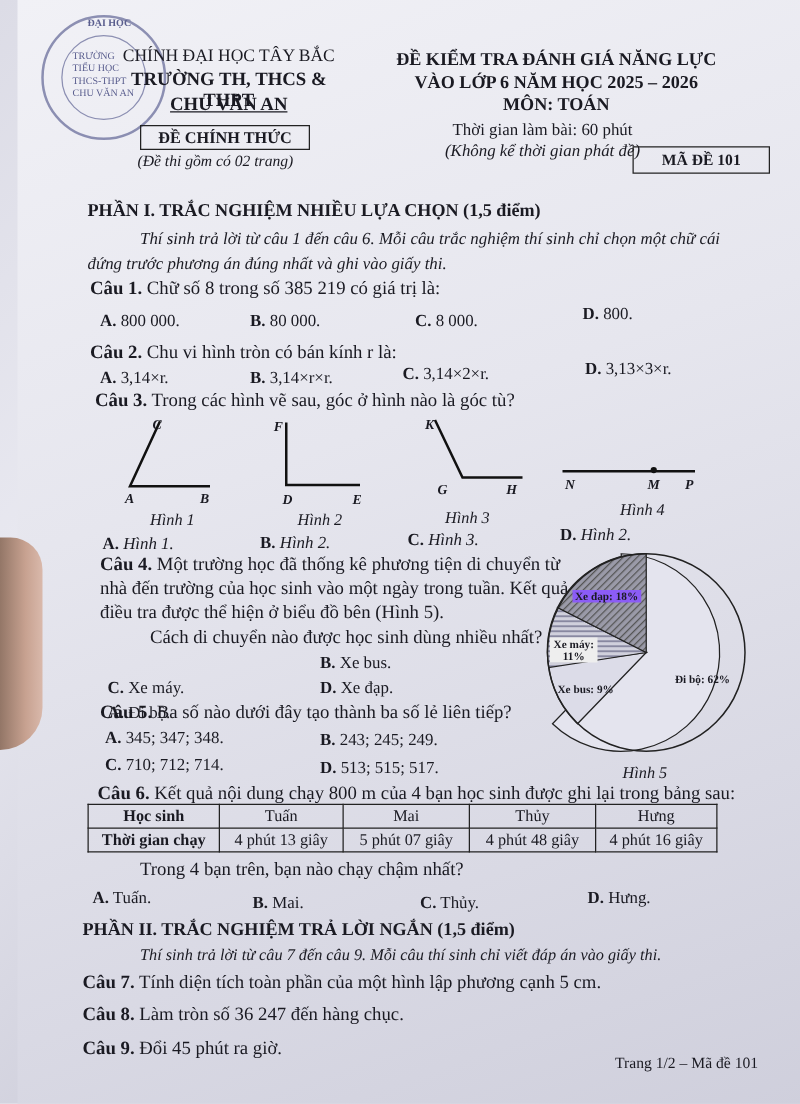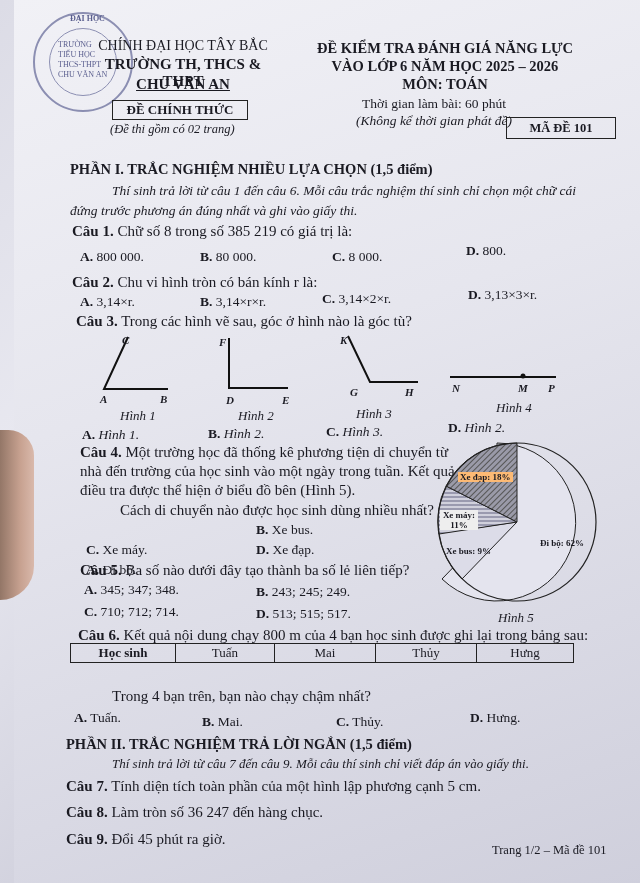--- a/index.html
+++ b/index.html
@@ -133,21 +133,21 @@
     </pattern>
   </defs>
   <g stroke="#222" stroke-width="1">
     <path d="M67,82 L67,3 A79,79 0 1,1 12,139 Z" fill="#e4e4ee"></path>
     <path d="M67,82 L12,139 A79,79 0 0,1 -11,93 Z" fill="#dcdce8" transform="translate(20,0)"></path>
     <path d="M87,82 L9,94 A79,79 0 0,1 16,46 Z" fill="url(#hstripe)"></path>
     <path d="M87,82 L16,46 A79,79 0 0,1 87,3 Z" fill="url(#hatch)"></path>
   </g>
   <circle cx="87" cy="82" r="79" fill="none" stroke="#222" stroke-width="1.2"></circle>
 </svg>
-<div class="abs b" style="left:458px;top:472px;font-size:9px;background:#fdba74;padding:0 2px;">Xe đạp: 18%</div>
+<div class="abs b" style="left:458px;top:472px;font-size:9px;background:#8b5cf6;padding:0 2px;">Xe đạp: 18%</div>
 <div class="abs b" style="left:440px;top:510px;font-size:9px;background:#eee;padding:0 2px;width:34px;text-align:center;white-space:normal;">Xe máy: 11%</div>
 <div class="abs b" style="left:446px;top:546px;font-size:9px;">Xe bus: 9%</div>
 <div class="abs b" style="left:540px;top:538px;font-size:9px;">Đi bộ: 62%</div>
 <div class="fig-label" style="left:498px;top:610px;">Hình 5</div>
 
 <div class="q" style="left:80px;top:562px;"><span class="b">Câu 5.</span> <span>Ba số nào dưới đây tạo thành ba số lẻ liên tiếp?</span></div>
 <div class="opt" style="left:84px;top:582px;"><b>A.</b> <span>345; 347; 348.</span></div>
 <div class="opt" style="left:256px;top:584px;"><b>B.</b> <span>243; 245; 249.</span></div>
 <div class="opt" style="left:84px;top:604px;"><b>C.</b> <span>710; 712; 714.</span></div>
 <div class="opt" style="left:256px;top:606px;"><b>D.</b> <span>513; 515; 517.</span></div>
@@ -155,20 +155,27 @@
 <div class="q" style="left:78px;top:627px;"><span class="b">Câu 6.</span> <span>Kết quả nội dung chạy 800 m của 4 bạn học sinh được ghi lại trong bảng sau:</span></div>
 <table class="run">
   <tbody>
       <tr>
     <td class="b" style="width:92px;">Học sinh</td>
     <td style="width:86px;">Tuấn</td>
     <td style="width:88px;text-align:center;">Mai</td>
     <td style="width:88px;">Thủy</td>
     <td style="width:84px;">Hưng</td>
   </tr>
+  <tr>
+    <td class="b">Thời gian chạy</td>
+    <td>4 phút 13 giây</td>
+    <td>5 phút 07 giây</td>
+    <td>4 phút 48 giây</td>
+    <td>4 phút 16 giây</td>
+  </tr>
 </tbody>
   </table>
 <div class="q" style="left:112px;top:688px;">Trong 4 bạn trên, bạn nào chạy chậm nhất?</div>
 <div class="opt" style="left:74px;top:710px;"><b>A.</b> <span>Tuấn.</span></div>
 <div class="opt" style="left:202px;top:714px;"><b>B.</b> <span>Mai.</span></div>
 <div class="opt" style="left:336px;top:714px;"><b>C.</b> <span>Thủy.</span></div>
 <div class="opt" style="left:470px;top:710px;"><b>D.</b> <span>Hưng.</span></div>
 
 <div class="abs b" style="left:66px;top:736px;font-size:14.5px;">PHẦN II. TRẮC NGHIỆM TRẢ LỜI NGẮN (1,5 điểm)</div>
 <div class="abs i" style="left:112px;top:756px;font-size:13px;">Thí sinh trả lời từ câu 7 đến câu 9. Mỗi câu thí sinh chỉ viết đáp án vào giấy thi.</div>

